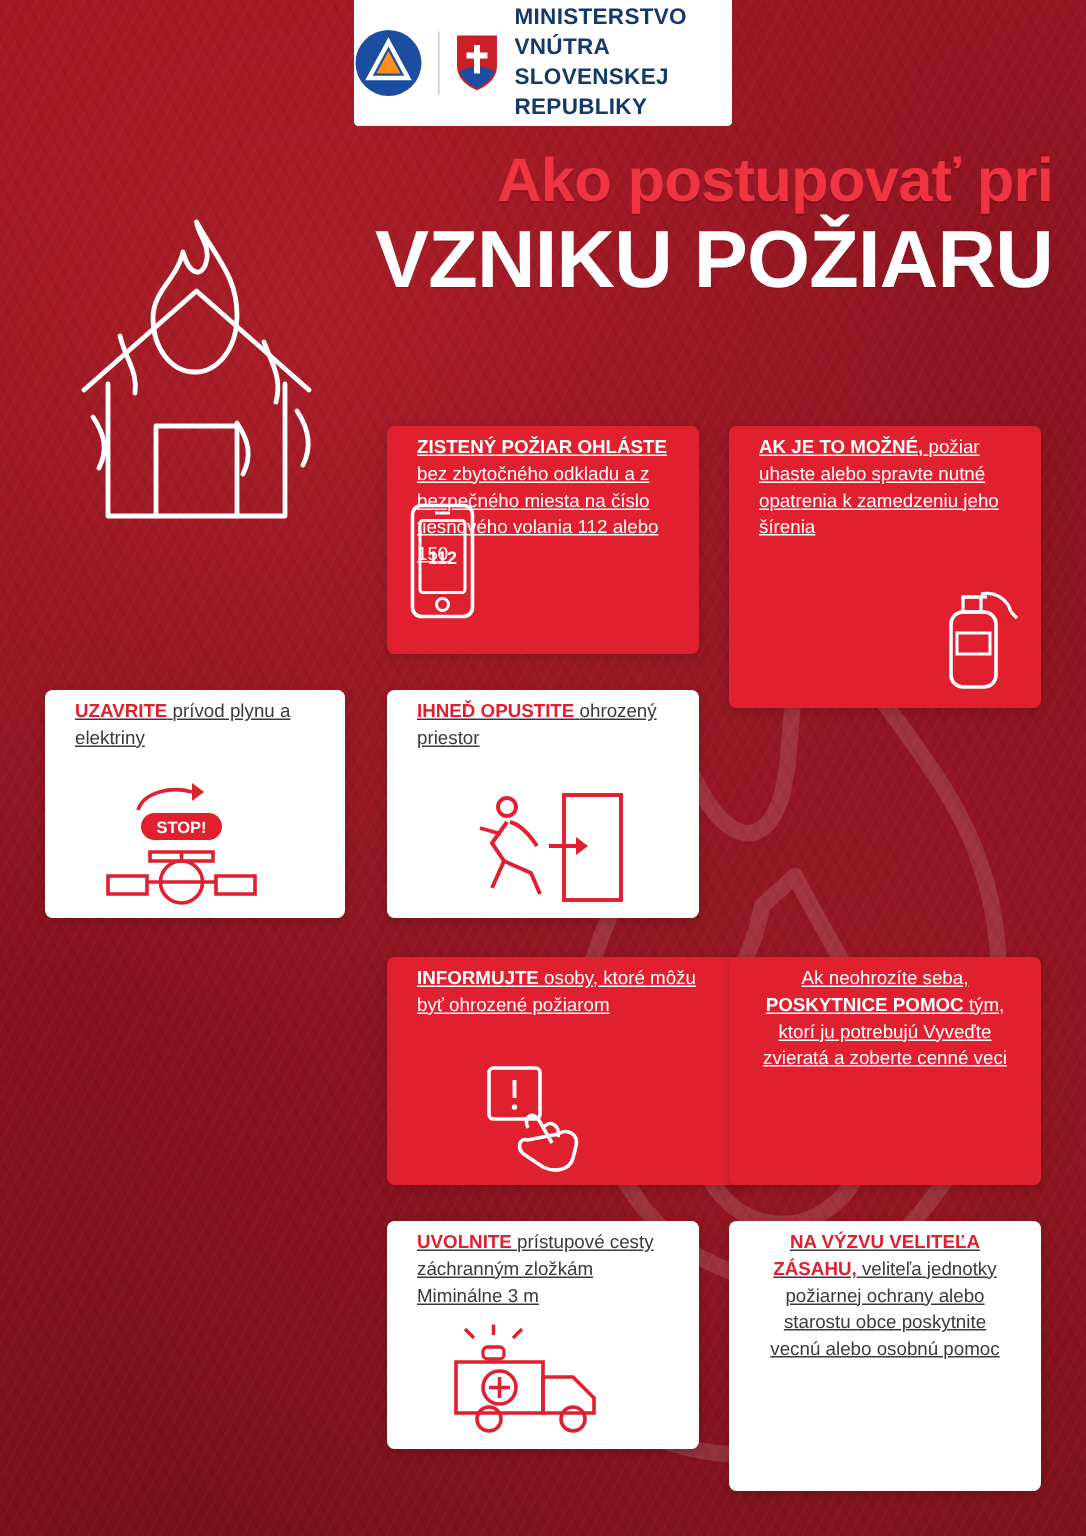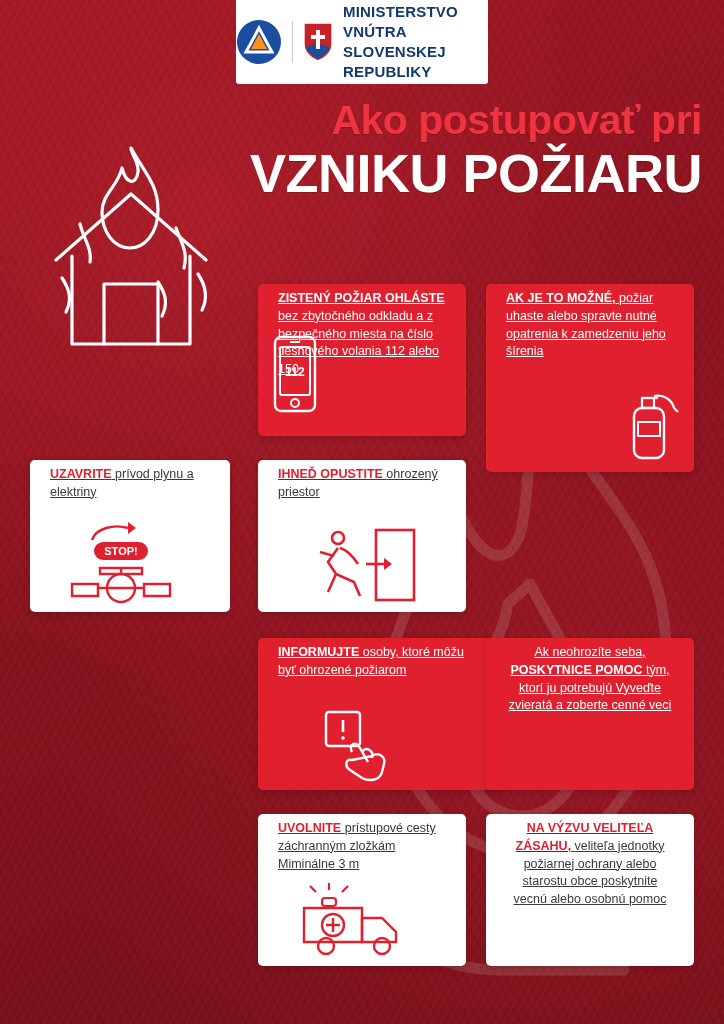--- a/index.html
+++ b/index.html
@@ -148,21 +148,21 @@
   .card-icon svg { width: 100%; height: 100%; display: block; }
 
   
   #card-report   { left: 258px; top: 284px; width: 208px; height: 152px; }
   #card-extinguish { left: 486px; top: 284px; width: 208px; height: 188px; }
   #card-gas      { left: 30px;  top: 460px; width: 200px; height: 152px; }
   #card-leave    { left: 258px; top: 460px; width: 208px; height: 152px; }
   #card-inform   { left: 258px; top: 638px; width: 240px; height: 152px; }
   #card-help     { left: 486px; top: 638px; width: 208px; height: 152px; }
   #card-access   { left: 258px; top: 814px; width: 208px; height: 152px; }
-  #card-command  { left: 486px; top: 814px; width: 208px; height: 152px; }
+  #card-command  { left: 486px; top: 814px; width: 208px; height: 180px; }
 
   .icon-phone  { left: 14px;  bottom: 22px;  width: 46px; height: 80px; }
   .icon-exting { right: 12px; bottom: 8px;  width: 62px; height: 78px; }
   .icon-valve  { left: 26px;  bottom: 8px;  width: 130px; height: 86px; }
   .icon-exit   { left: 56px;  bottom: 8px;  width: 106px; height: 78px; }
   .icon-hand   { left: 48px;  bottom: 6px;  width: 110px; height: 78px; }
   .icon-ambul  { left: 40px;  bottom: 6px;  width: 130px; height: 78px; }
 </style>
 </head>
 <body>

